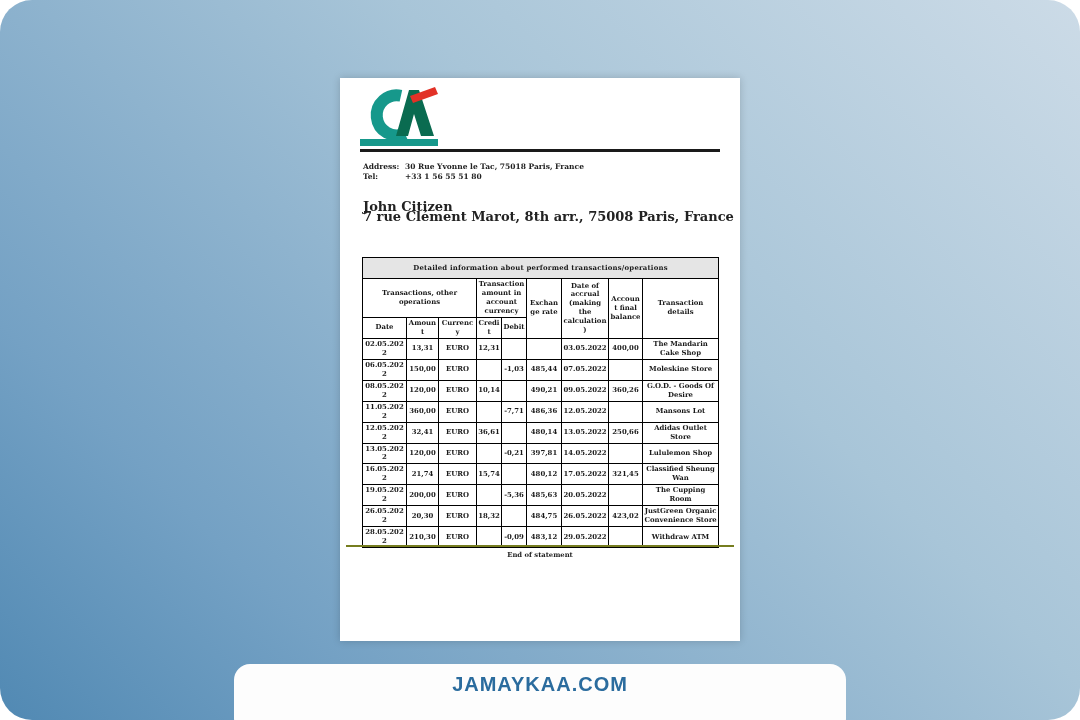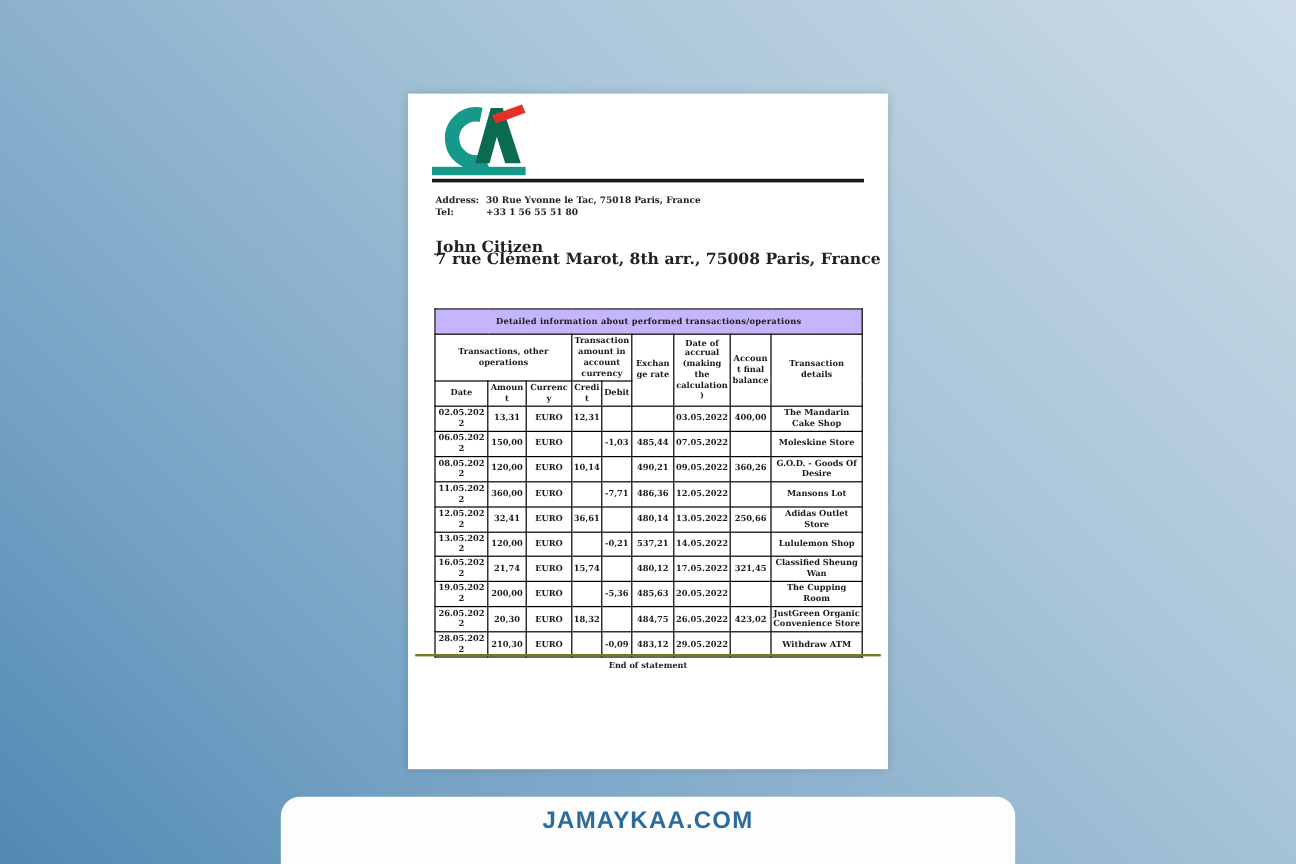--- a/index.html
+++ b/index.html
@@ -1,19 +1,20 @@
 <!DOCTYPE html>
 <html><head>
 <meta charset="utf-8">
 <style>
   html,body{margin:0;padding:0;}
   .stage{
     position:relative;width:1080px;height:720px;overflow:hidden;
     background:linear-gradient(225deg,#ccdbe7 0%,#a8c5d8 38%,#74a1c4 78%,#5189b3 100%);
     font-family:"DejaVu Serif", serif;
+    border-radius:32px;
   }
   .page{
     position:absolute;left:340px;top:78px;width:400px;height:563px;
     background:#ffffff;box-shadow:0 0 8px rgba(0,0,0,0.18);
   }
   .logo{position:absolute;left:20px;top:8px;width:80px;height:62px;}
   .logo-rule{position:absolute;left:20px;top:71px;width:360px;height:3px;background:#1a1a1a;}
   .contact{position:absolute;left:23px;top:84px;font-size:7.5px;font-weight:bold;color:#222;}
   .contact .row{display:flex;line-height:10px;}
   .contact .lbl{width:42px;}
@@ -21,21 +22,21 @@
   table.statement{
     position:absolute;left:22px;top:179px;width:356px;
     border-collapse:collapse;table-layout:fixed;
   }
   table.statement th,table.statement td{
     border:1.6px solid #000;font-weight:bold;text-align:center;vertical-align:middle;
     font-size:6.9px;line-height:1.3;padding:1px 1px;color:#1a1a1a;
     overflow:hidden;word-wrap:break-word;
   }
   th.tbl-title{
-    background:#c4b5fd;color:#203a00;font-size:9.5px;height:18px;
+    background:#e5e5e5;color:#203a00;font-size:9.5px;height:18px;
     border:2px solid #000;letter-spacing:0.2px;
   }
   tr.group-row th{height:32px;}
   tr.sub-row th{height:16px;}
   tbody td{height:14px;}
   .end-line{position:absolute;left:6px;top:467px;width:388px;height:1.5px;background:#767d1f;}
   .end-text{position:absolute;left:0;top:473px;width:100%;text-align:center;
     font-size:6.8px;font-weight:bold;color:#222;}
   .watermark{
     position:absolute;left:calc(50% - 306px);top:664px;width:612px;height:70px;
@@ -166,21 +167,21 @@
             <td>13.05.2022</td>
             <td>250,66</td>
             <td>Adidas Outlet Store</td>
           </tr>
           <tr>
             <td>13.05.2022</td>
             <td>120,00</td>
             <td>EURO</td>
             <td></td>
             <td>-0,21</td>
-            <td>537,21</td>
+            <td>397,81</td>
             <td>14.05.2022</td>
             <td></td>
             <td>Lululemon Shop</td>
           </tr>
           <tr>
             <td>16.05.2022</td>
             <td>21,74</td>
             <td>EURO</td>
             <td>15,74</td>
             <td></td>

